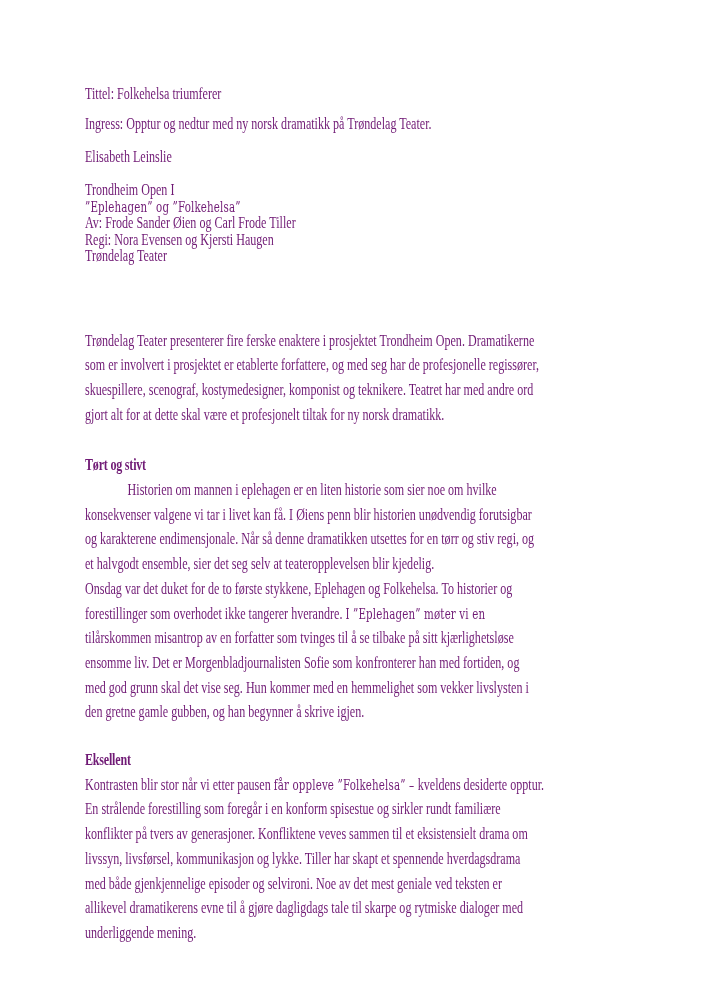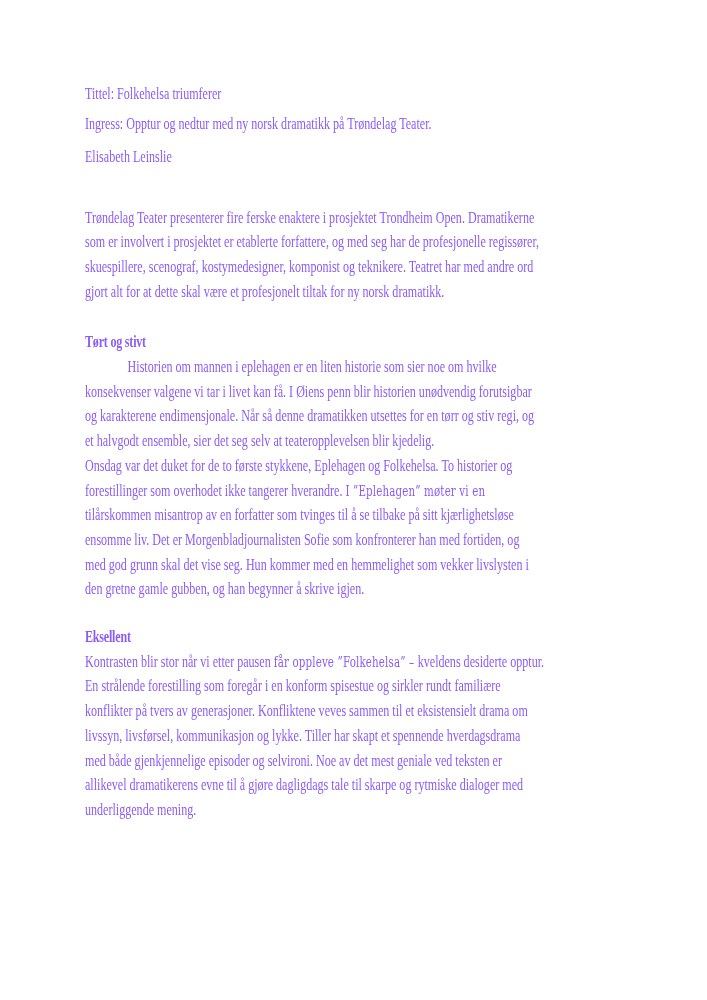--- a/index.html
+++ b/index.html
@@ -7,21 +7,21 @@
     padding: 0;
     background: #ffffff;
   }
   .page {
     position: relative;
     width: 707px;
     height: 1000px;
     background: #ffffff;
     overflow: hidden;
     font-family: "Liberation Serif", serif;
-    color: #8b5cf6;
+    color: #701a75;
   }
   .content {
     position: absolute;
     left: 85px;
     top: 86px;
     width: 560px;
   }
   
   .mline {
     font-size: 17px;
@@ -41,34 +41,41 @@
     transform-origin: 0 0;
   }
   .hline { font-weight: bold; letter-spacing: -0.3px; }
   .indent { padding-left: 60px; }
   
   .alt {
     font-family: "DejaVu Serif", serif;
     font-size: 14.5px;
     letter-spacing: 0.2px;
   }
-  .body-start { margin-top: 40px; }
+  .body-start { margin-top: 64px; }
   .sp-before-h1 { margin-top: 26px; }
   .sp-before-h2 { margin-top: 23px; }
 </style>
 </head>
 <body>
 
 <div class="page">
   <div class="content">
 
     <div class="mline gap-s">Tittel: Folkehelsa triumferer</div>
     <div class="mline gap-m">Ingress: Opptur og nedtur med ny norsk dramatikk på Trøndelag Teater.</div>
     <div class="mline gap-m">Elisabeth Leinslie</div>
 
+    <div>
+      <div class="mline">Trondheim Open I</div>
+      <div class="mline alt">”Eplehagen” og ”Folkehelsa”</div>
+      <div class="mline">Av: Frode Sander Øien og Carl Frode Tiller</div>
+      <div class="mline">Regi: Nora Evensen og Kjersti Haugen</div>
+      <div class="mline">Trøndelag Teater</div>
+    </div>
 
     <div class="body-start">
       <div class="line">Trøndelag Teater presenterer fire ferske enaktere i prosjektet Trondheim Open. Dramatikerne</div>
       <div class="line">som er involvert i prosjektet er etablerte forfattere, og med seg har de profesjonelle regissører,</div>
       <div class="line">skuespillere, scenograf, kostymedesigner, komponist og teknikere. Teatret har med andre ord</div>
       <div class="line">gjort alt for at dette skal være et profesjonelt tiltak for ny norsk dramatikk.</div>
     </div>
 
     <div class="line hline sp-before-h1">Tørt og stivt</div>
 

